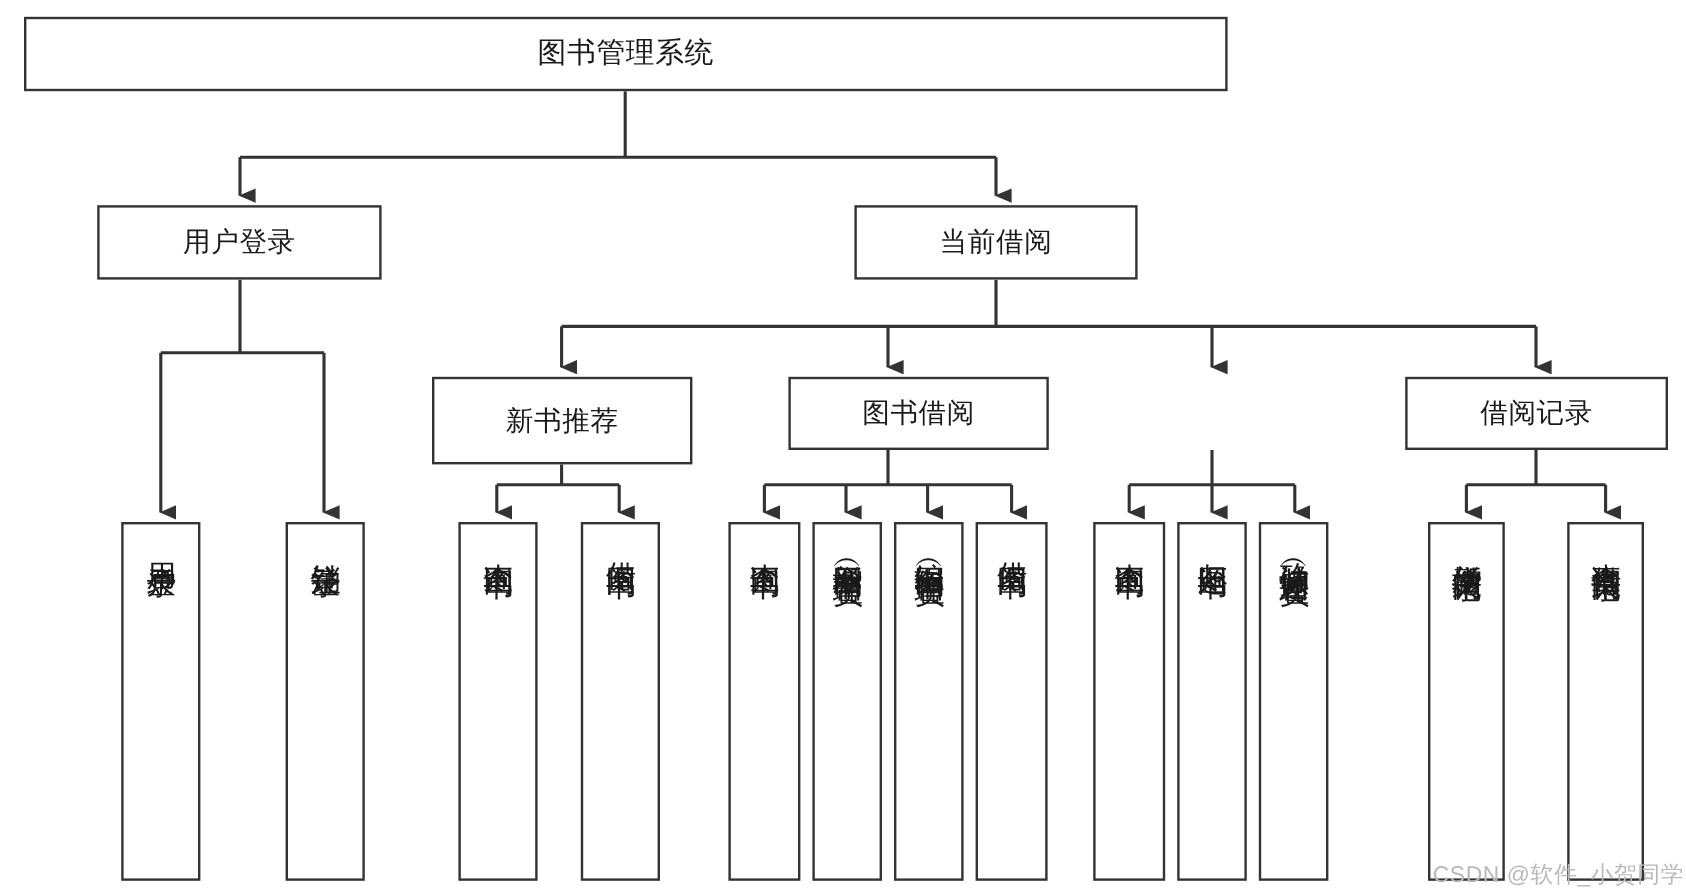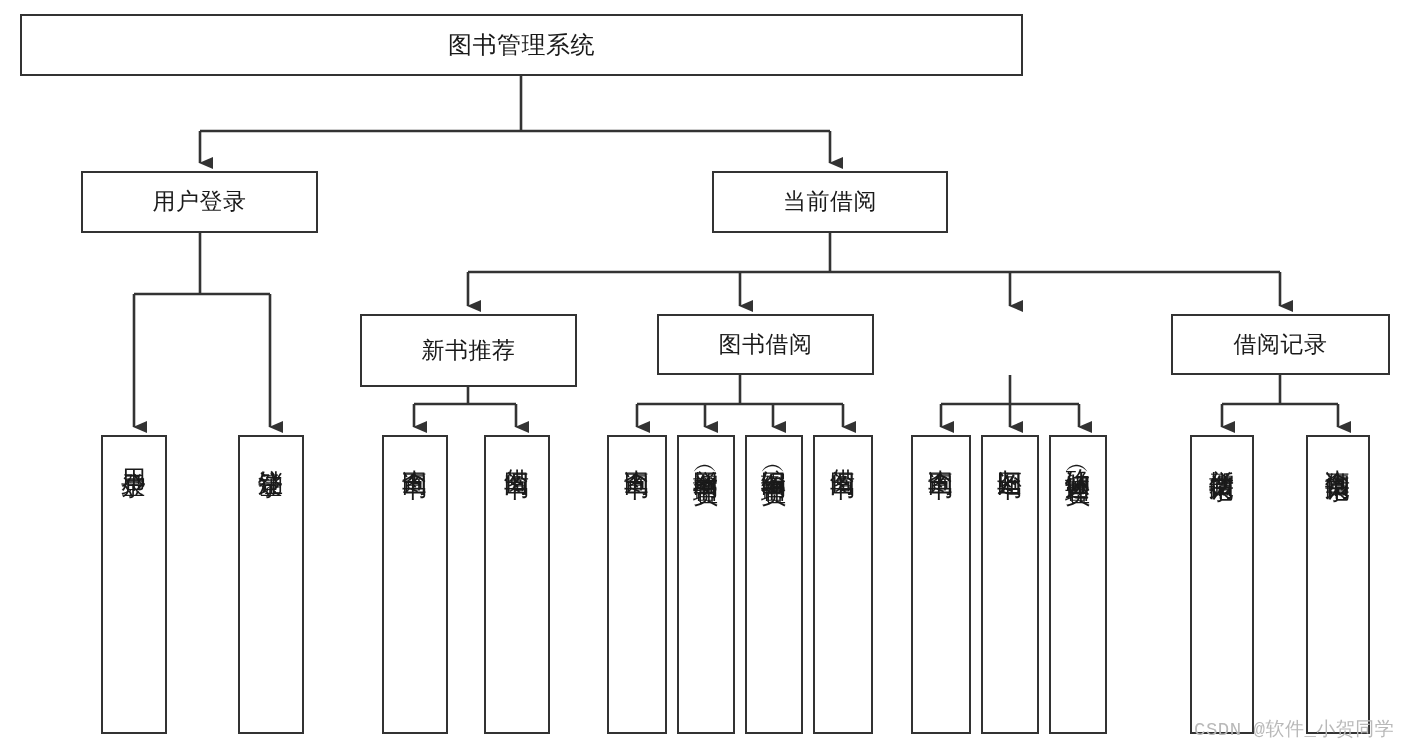--- a/index.html
+++ b/index.html
@@ -65,21 +65,21 @@
     letter-spacing: 2px;
     max-height: 100%;
   }
   .watermark {
     position: absolute;
     font-size: 19px;
     color: #b9b9b9;
     letter-spacing: 0.5px;
     white-space: nowrap;
     z-index: 5;
-    font-family: Liberation Mono, monospace;
+    font-family: Liberation Sans, sans-serif;
   }
 </style>
 </head>
 <body>
 
 <div id="canvas">
 
   <svg id="edges" viewBox="0 0 1405 747" xmlns="http://www.w3.org/2000/svg">
     <defs>
       <marker id="arrow" viewBox="0 0 12 14" refX="6" refY="13" markerWidth="12" markerHeight="14" orient="auto-start-reverse" markerUnits="userSpaceOnUse">

